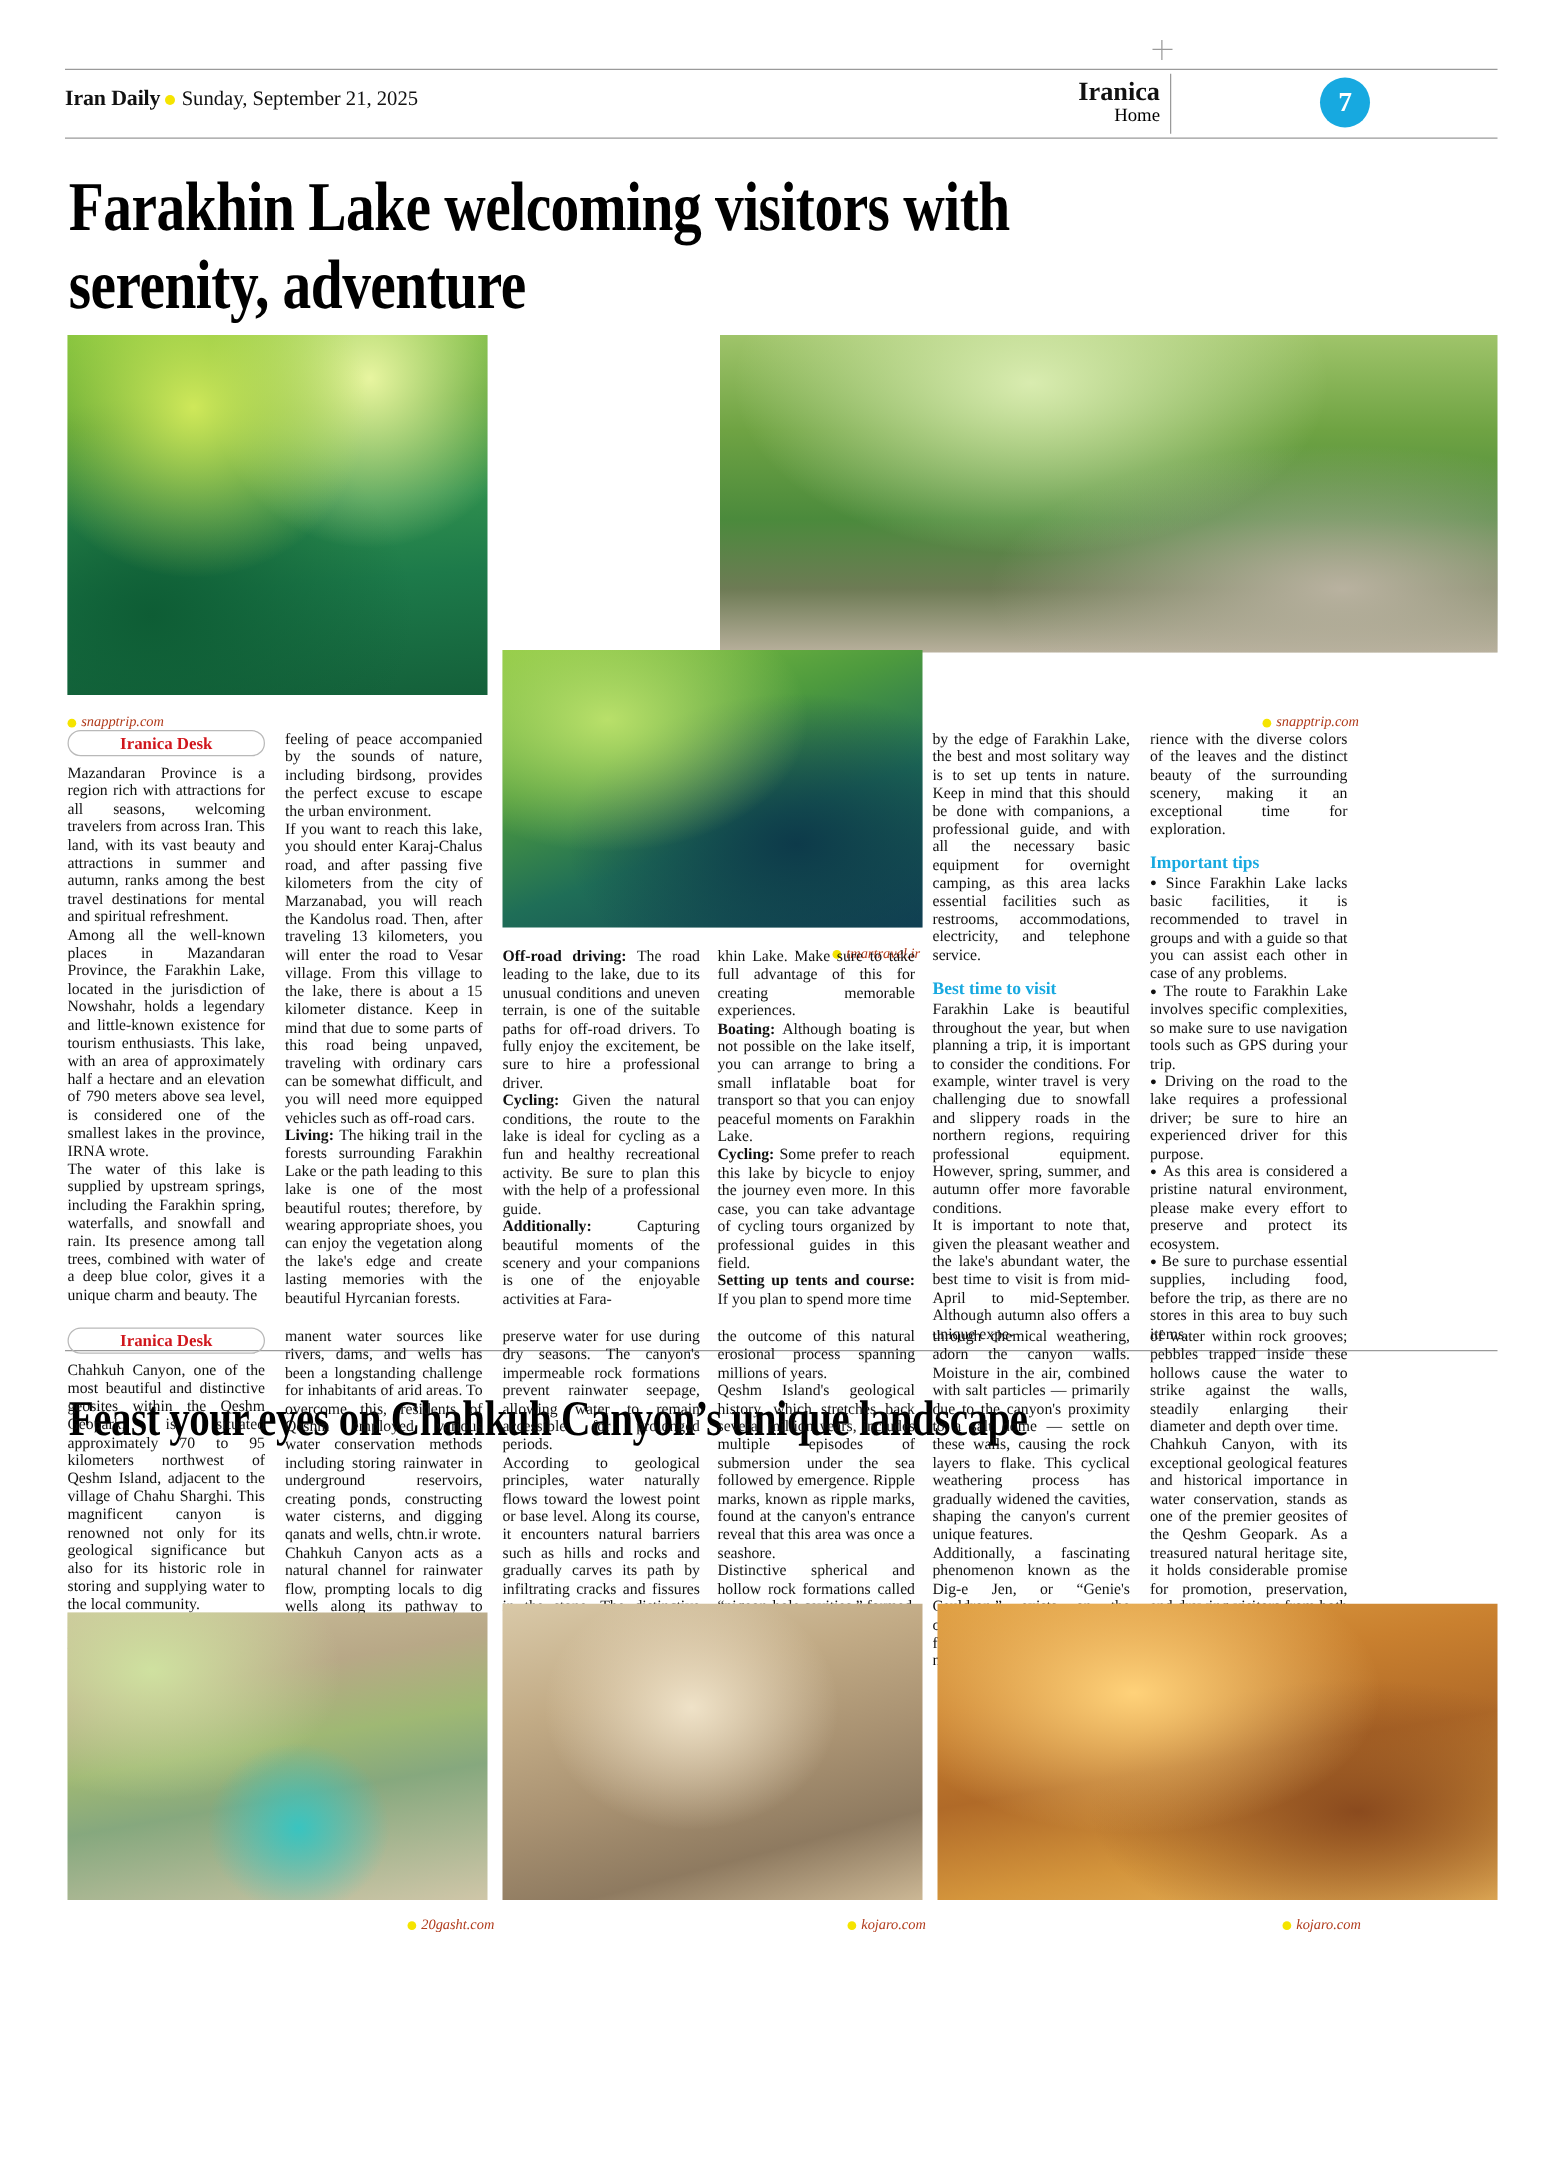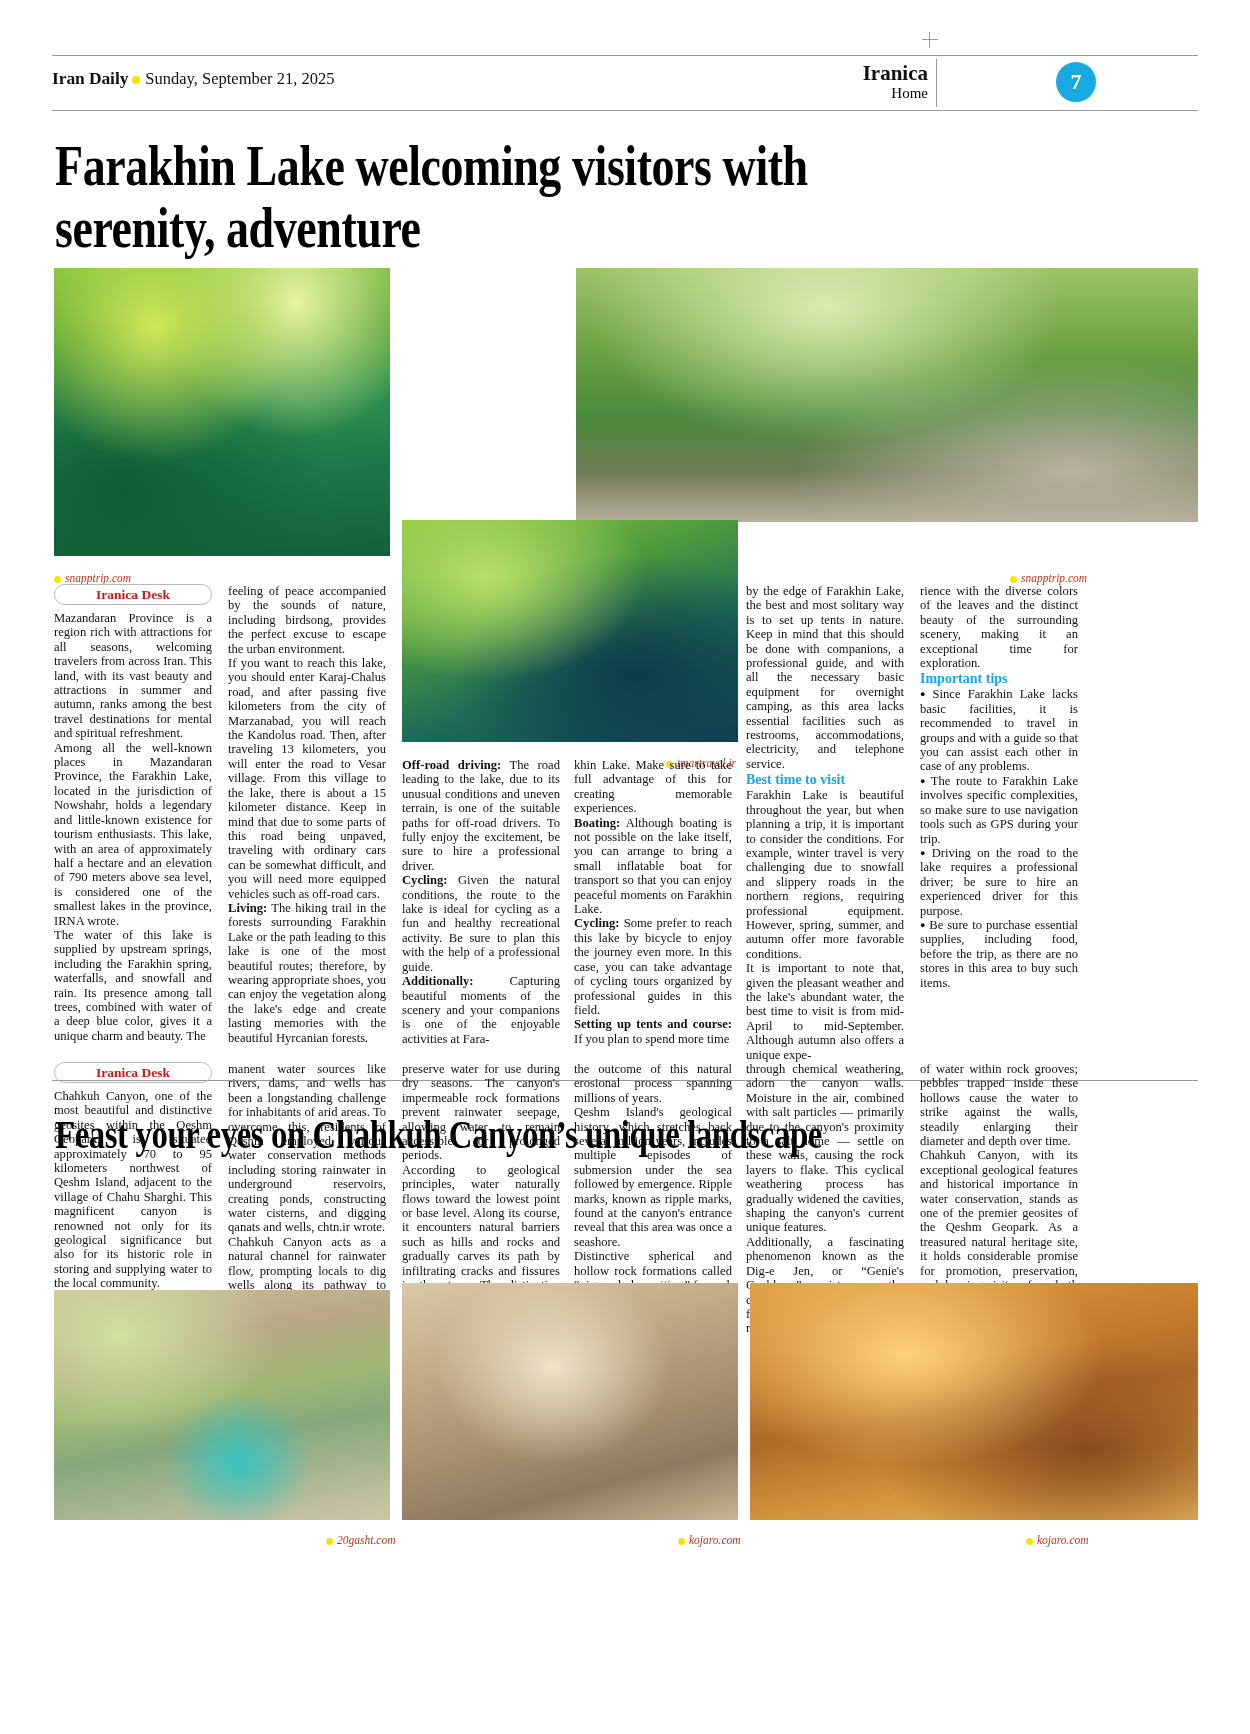--- a/index.html
+++ b/index.html
@@ -55,21 +55,21 @@
 
   
   .col { position:absolute; font-size:12.6px; line-height:14.4px;
          text-align:justify; -webkit-hyphens:auto; hyphens:auto; color:#111; }
   .col p { margin:0; }
   .col b { font-weight:bold; }
   .pill { border:1px solid #b9b9b9; border-radius:11px; height:21px;
           line-height:20px; text-align:center; color:#d0161c;
           font-weight:bold; font-size:13.5px; margin-bottom:6px; }
   .subhead { color:#17a9e0; font-weight:bold; font-size:14px; line-height:17px;
-             margin-top:0; }
+             margin-top:12px; }
   .bullet:before { content:"\25CF"; font-size:9px; margin-right:3px; vertical-align:1px; }
 
   
   .midrule { position:absolute; left:52px; top:1080px; width:1146px; height:1px; background:#9a9a9a; }
 
   
   .g1 { background:
       radial-gradient(ellipse at 30% 20%, #cfe85a 0%, rgba(207,232,90,0) 42%),
       radial-gradient(ellipse at 72% 12%, #e8f5a0 0%, rgba(232,245,160,0) 38%),
       radial-gradient(ellipse at 20% 78%, #0e5d35 0%, rgba(14,93,53,0) 55%),
@@ -160,20 +160,21 @@
     <p style="white-space:pre-line;">Farakhin Lake is beautiful throughout the year, but when planning a trip, it is important to consider the conditions. For example, winter travel is very challenging due to snowfall and slippery roads in the northern regions, requiring professional equipment. However, spring, summer, and autumn offer more favorable conditions.
 It is important to note that, given the pleasant weather and the lake's abundant water, the best time to visit is from mid-April to mid-September. Although autumn also offers a unique expe-</p>
   </div>
 
   <div class="col" style="left:920px; top:584px; width:158px;">
     <p>rience with the diverse colors of the leaves and the distinct beauty of the surrounding scenery, making it an exceptional time for exploration.</p>
     <div class="subhead">Important tips</div>
     <p class="bullet">Since Farakhin Lake lacks basic facilities, it is recommended to travel in groups and with a guide so that you can assist each other in case of any problems.</p>
     <p class="bullet">The route to Farakhin Lake involves specific complexities, so make sure to use navigation tools such as GPS during your trip.</p>
     <p class="bullet">Driving on the road to the lake requires a professional driver; be sure to hire an experienced driver for this purpose.</p>
+    <p class="bullet">As this area is considered a pristine natural environment, please make every effort to preserve and protect its ecosystem.</p>
     <p class="bullet">Be sure to purchase essential supplies, including food, before the trip, as there are no stores in this area to buy such items.</p>
   </div>
 
   <div class="midrule"></div>
 
   <div class="headline" id="hl2">Feast your eyes on Chahkuh Canyon’s unique landscape</div>
 
   <div class="col" style="left:54px; top:1062px; width:158px;">
     <div class="pill">Iranica Desk</div>
     <p style="white-space:pre-line;">Chahkuh Canyon, one of the most beautiful and distinctive geosites within the Qeshm Geopark, is situated approximately 70 to 95 kilometers northwest of Qeshm Island, adjacent to the village of Chahu Sharghi. This magnificent canyon is renowned not only for its geological significance but also for its historic role in storing and supplying water to the local community.

